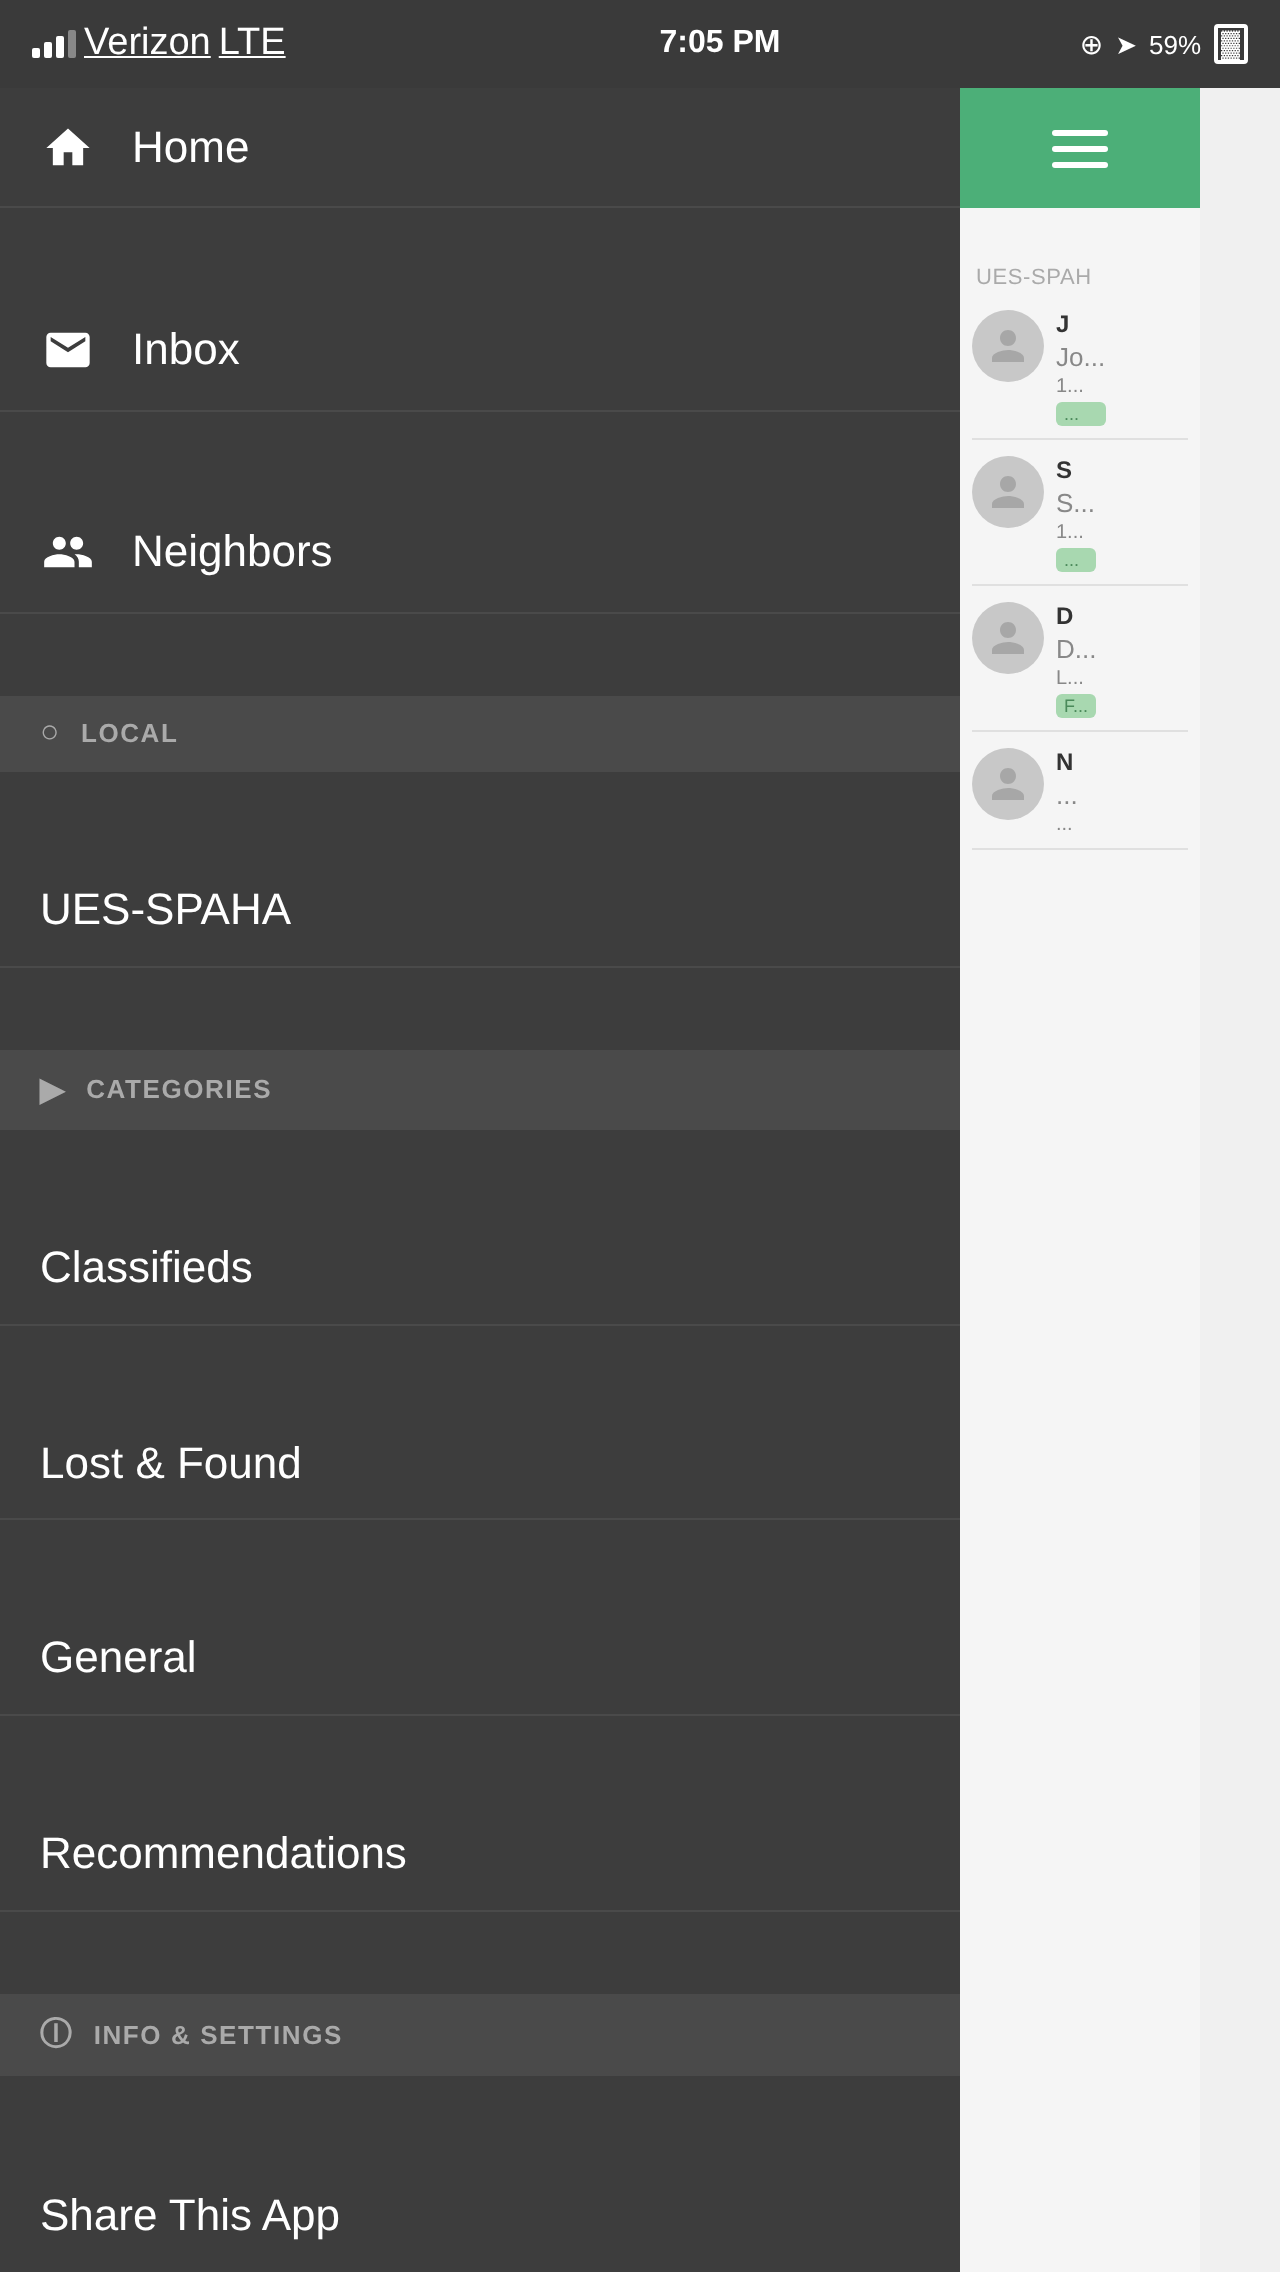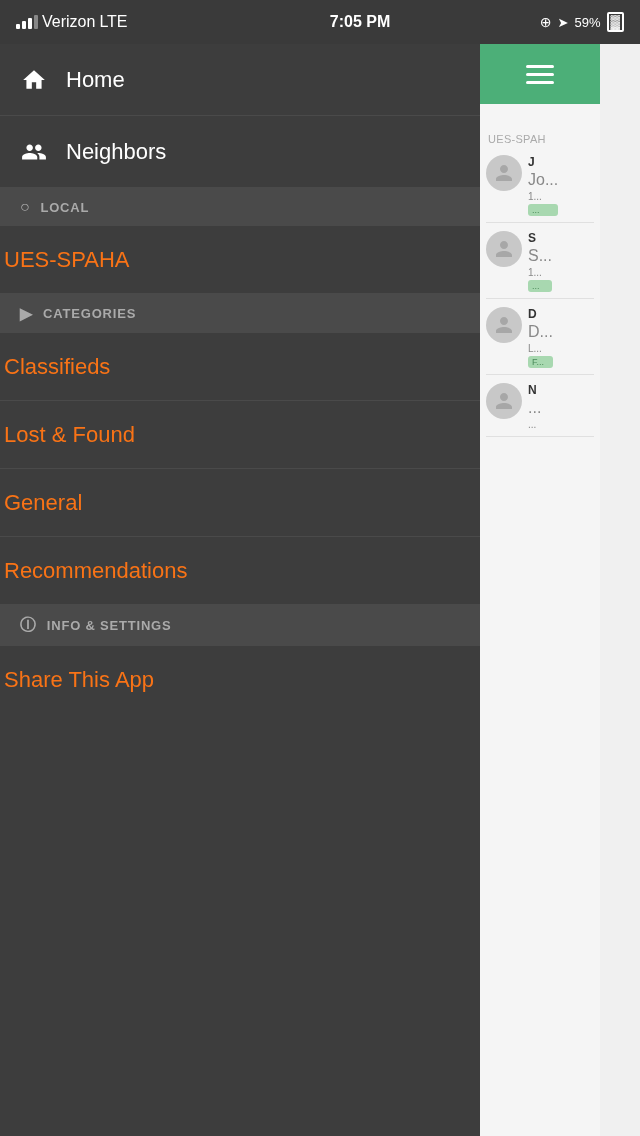--- a/index.html
+++ b/index.html
@@ -21,21 +21,21 @@
       display: flex;
       align-items: center;
       justify-content: space-between;
       padding: 0 16px;
       color: white;
       font-size: 15px;
       font-weight: 500;
       position: relative;
       z-index: 100;
     }
-    .status-left { display: flex; align-items: center; gap: 4px; font-size: 16px; }
+    .status-left { display: flex; align-items: center; gap: 4px; font-size: 19px; text-decoration: underline; }
     .status-center { position: absolute; left: 50%; transform: translateX(-50%); font-size: 16px; font-weight: 600; margin-left: 40px; }
     .status-right { display: flex; align-items: center; gap: 6px; font-size: 13px; }
     .signal-bars { display: flex; align-items: flex-end; gap: 2px; }
     .signal-bars span {
       background: white;
       width: 4px;
       display: inline-block;
       border-radius: 1px;
     }
 
@@ -48,20 +48,21 @@
     }
 
     
     .sidebar {
       width: 480px;
       height: 1092px;
       background: #3d3d3d;
       display: flex;
       flex-direction: column;
       z-index: 10;
+      gap: 41px;
     }
 
     
     .sidebar-nav-item {
       display: flex;
       align-items: center;
       padding: 0 20px;
       height: 72px;
       border-bottom: 1px solid #4a4a4a;
       cursor: pointer;
@@ -93,25 +94,25 @@
       letter-spacing: 0.8px;
       text-transform: uppercase;
       display: flex;
       align-items: center;
       gap: 10px;
     }
 
     .sidebar-text-item {
       display: flex;
       align-items: center;
-      padding: 0 4px;
+      padding: 0 20px;
       height: 68px;
       border-bottom: 1px solid #4a4a4a;
       cursor: pointer;
-      color: #f97316;
+      color: #ffffff;
       font-size: 22px;
       font-weight: 300;
     }
 
     
     .right-panel {
       width: 120px;
       height: 1092px;
       background: #f5f5f5;
       flex-shrink: 0;
@@ -183,21 +184,21 @@
       overflow: hidden;
     }
     .post-name {
       font-size: 12px;
       font-weight: 700;
       color: #333;
       white-space: nowrap;
       overflow: hidden;
     }
     .post-subtext {
-      font-size: 16px;
+      font-size: 13px;
       color: #888;
       white-space: nowrap;
       text-align: right;
     }
     .post-date {
       font-size: 10px;
       color: #888;
     }
     .post-tag {
       display: inline-block;
@@ -248,20 +249,28 @@
 
     <div class="sidebar-nav-item">
       <div class="icon-home">
         <svg viewBox="0 0 24 24" class="home-svg">
           <path d="M10 20v-6h4v6h5v-8h3L12 3 2 12h3v8z"></path>
         </svg>
       </div>
       <span>Home</span>
     </div>
 
+    <div class="sidebar-nav-item">
+      <div class="icon-inbox">
+        <svg viewBox="0 0 24 24" class="home-svg">
+          <path d="M20 4H4c-1.1 0-2 .9-2 2v12c0 1.1.9 2 2 2h16c1.1 0 2-.9 2-2V6c0-1.1-.9-2-2-2zm0 4l-8 5-8-5V6l8 5 8-5v2z"></path>
+        </svg>
+      </div>
+      <span>Inbox</span>
+    </div>
 
     <div class="sidebar-nav-item">
       <div class="icon-neighbors">
         <svg viewBox="0 0 24 24" class="home-svg">
           <path d="M16 11c1.66 0 2.99-1.34 2.99-3S17.66 5 16 5c-1.66 0-3 1.34-3 3s1.34 3 3 3zm-8 0c1.66 0 2.99-1.34 2.99-3S9.66 5 8 5C6.34 5 5 6.34 5 8s1.34 3 3 3zm0 2c-2.33 0-7 1.17-7 3.5V19h14v-2.5c0-2.33-4.67-3.5-7-3.5zm8 0c-.29 0-.62.02-.97.05 1.16.84 1.97 1.97 1.97 3.45V19h6v-2.5c0-2.33-4.67-3.5-7-3.5z"></path>
         </svg>
       </div>
       <span>Neighbors</span>
     </div>
 

